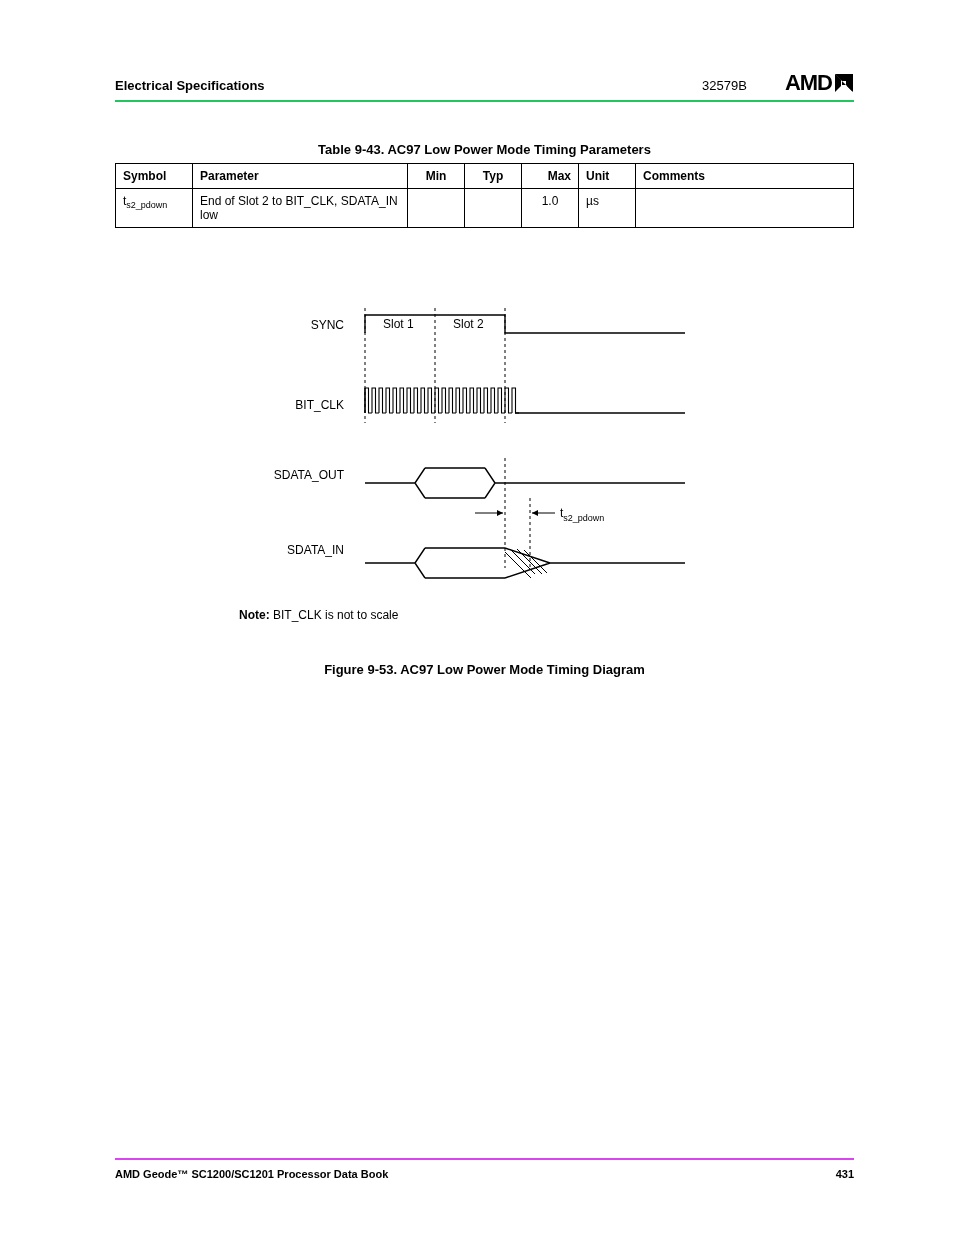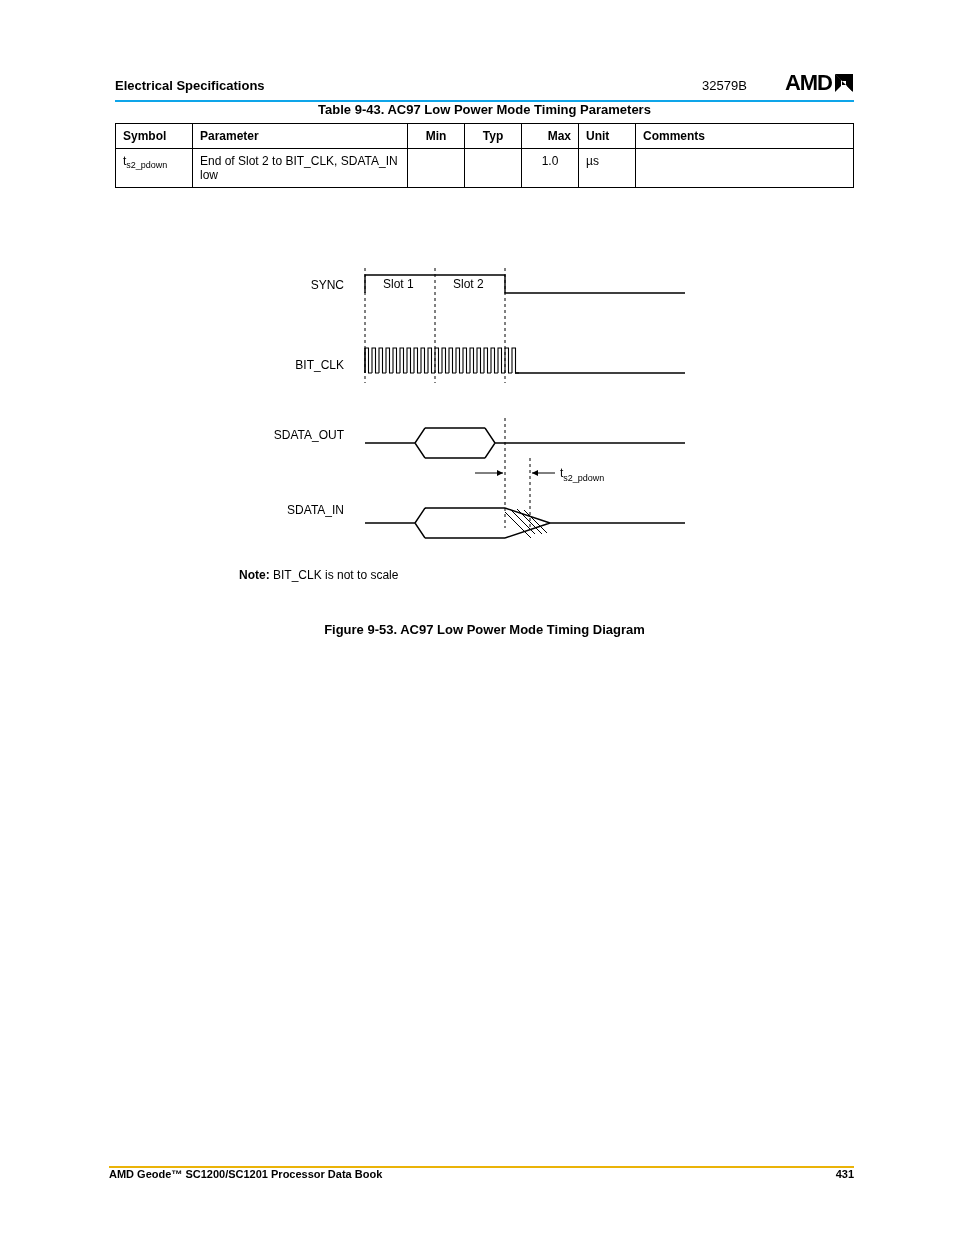--- a/index.html
+++ b/index.html
@@ -18,30 +18,31 @@
     right: 100px;
     top: 70px;
     bottom: 50px;
   }
   .header-row {
     display: flex;
     justify-content: space-between;
     align-items: baseline;
     font-size: 13px;
     font-weight: bold;
-    border-bottom: 2px solid #0ea5e9;
+    border-bottom: 2px solid #22c55e;
     padding-bottom: 4px;
   }
   .header-docnum { font-weight: normal; font-size: 13px; margin-left: auto; margin-right: 38px; }
   .amd-logo { font-weight: 900; font-size: 22px; letter-spacing: -1px; display: flex; align-items: center; }
   .amd-logo svg { margin-left: 2px; }
   .table-caption {
     text-align: center;
     font-weight: bold;
     font-size: 13px;
+    margin-top: 40px;
     margin-bottom: 6px;
   }
   table.param {
     border-collapse: collapse;
     width: 100%;
     font-size: 12px;
   }
   table.param th, table.param td {
     border: 1px solid #000;
     padding: 5px 7px;
@@ -78,29 +79,29 @@
   }
   .note b { font-weight: bold; }
   .fig-caption {
     text-align: center;
     font-weight: bold;
     font-size: 13px;
     margin-top: 40px;
   }
   .footer {
     position: absolute;
-    left: 109px;
+    left: 115px;
     right: 100px;
     bottom: 55px;
-    border-top: 2px solid #eab308;
+    border-top: 2px solid #d946ef;
     display: flex;
     justify-content: space-between;
     font-size: 11px;
     font-weight: bold;
-    padding-top: 0;
+    padding-top: 8px;
   }
 </style>
 </head>
 <body>
 
 <div class="page">
 
   <div class="header-row">
     <span>Electrical Specifications</span>
     <span class="header-docnum">32579B</span>

